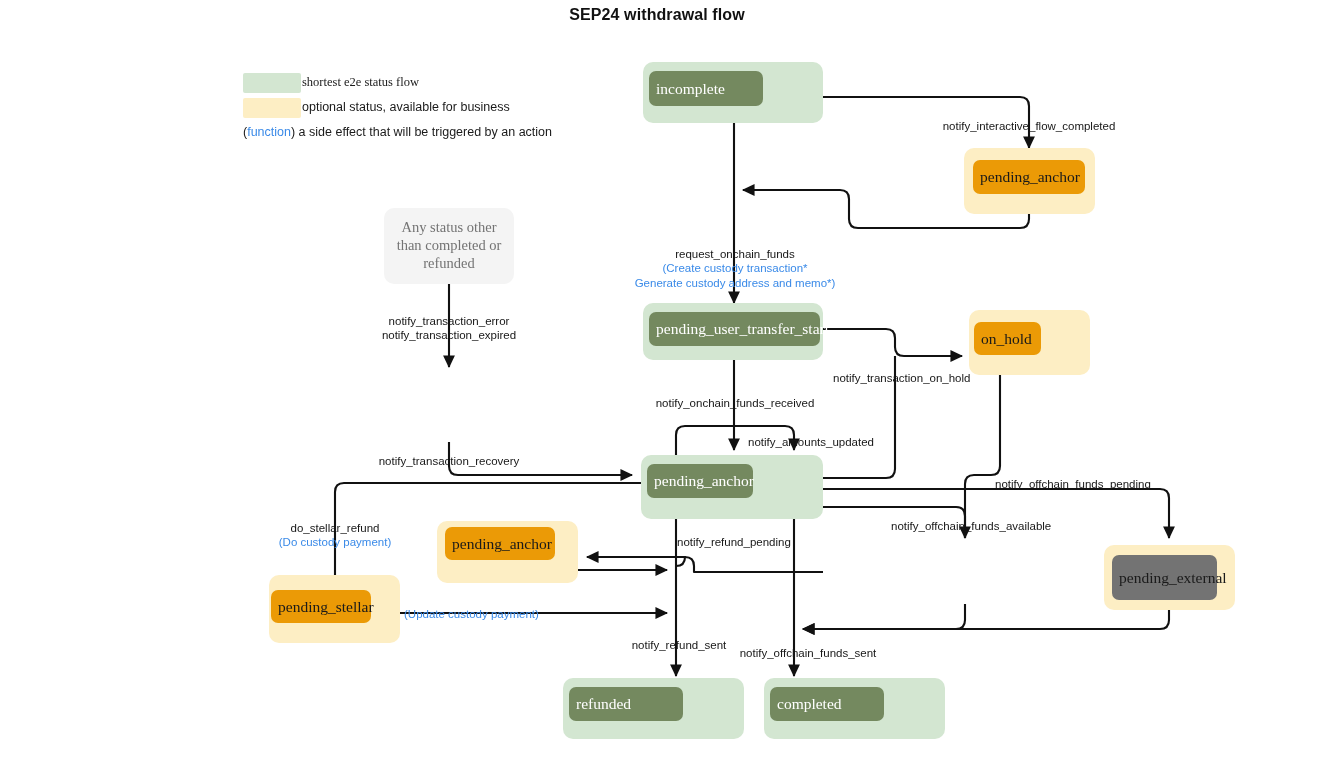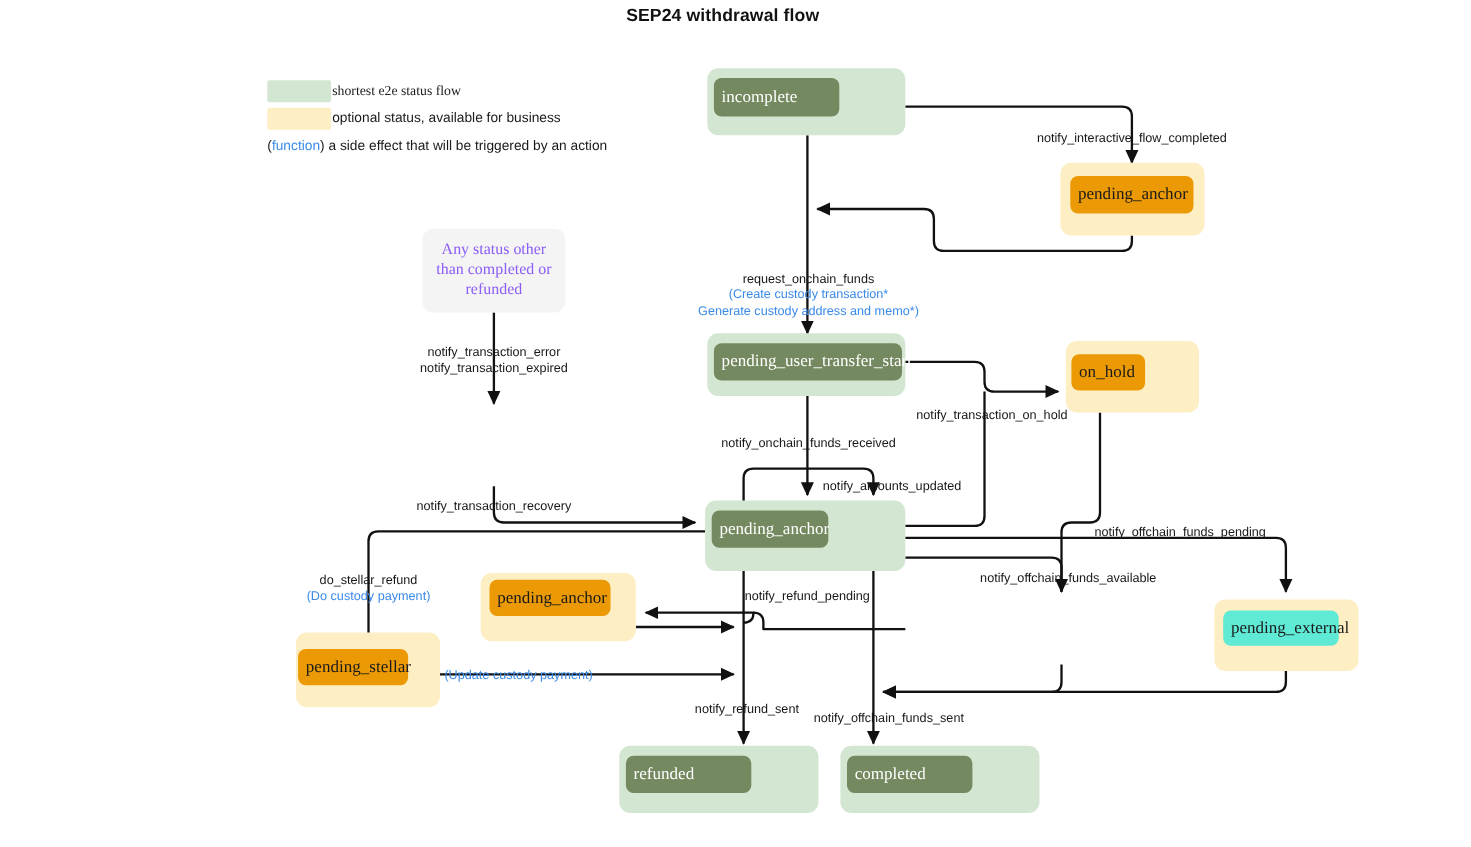--- a/index.html
+++ b/index.html
@@ -19,21 +19,21 @@
   .outer{position:absolute;border-radius:10px;box-sizing:border-box;}
   .inner{position:absolute;border-radius:7px;box-sizing:border-box;
          display:flex;align-items:center;white-space:nowrap;overflow:visible;}
   .inner span{padding-left:7px;font-family:"Liberation Serif",serif;font-size:15.5px;line-height:1;}
   .lbl-light span{color:#ffffff;}
   .lbl-dark span{color:#1a1a1a;}
 
   .plain{background:#f4f4f4;}
   .plain .ptxt{position:absolute;inset:0;display:flex;flex-direction:column;
         align-items:center;justify-content:center;
-        font-family:"Liberation Serif",serif;font-size:14.5px;color:#8b5cf6;line-height:1.22;text-align:center;}
+        font-family:"Liberation Serif",serif;font-size:14.5px;color:#737373;line-height:1.22;text-align:center;}
 
   
   .elbl{position:absolute;font-size:11.5px;color:#171717;white-space:nowrap;line-height:1.25;}
   .elbl.c{transform:translateX(-50%);text-align:center;}
   .elbl .fn{color:#3a8ae8;}
 
   svg{position:absolute;left:0;top:0;width:1337px;height:770px;overflow:visible;}
   .e{fill:none;stroke:#111;stroke-width:2.1;stroke-linecap:butt;stroke-linejoin:round;}
 </style>
 </head>
@@ -150,21 +150,21 @@
   </div>
 
   <div class="outer" style="left:269px;top:575px;width:131px;height:68px;background:#fdeec4;">
     <div class="inner lbl-dark" style="left:2px;top:15px;width:100px;height:33px;background:#eb9a06;">
       <span>pending_stellar</span>
     </div>
   </div>
 
 
   <div class="outer" style="left:1104px;top:545px;width:131px;height:65px;background:#fdeec4;">
-    <div class="inner lbl-dark" style="left:8px;top:10px;width:105px;height:32px;background:#5eead4;">
+    <div class="inner lbl-dark" style="left:8px;top:10px;width:105px;height:45px;background:#737373;">
       <span>pending_external</span>
     </div>
   </div>
 
   <div class="outer" style="left:563px;top:678px;width:181px;height:61px;background:#d3e6d1;">
     <div class="inner lbl-light" style="left:6px;top:9px;width:114px;height:34px;background:#74895f;">
       <span>refunded</span>
     </div>
   </div>
 

